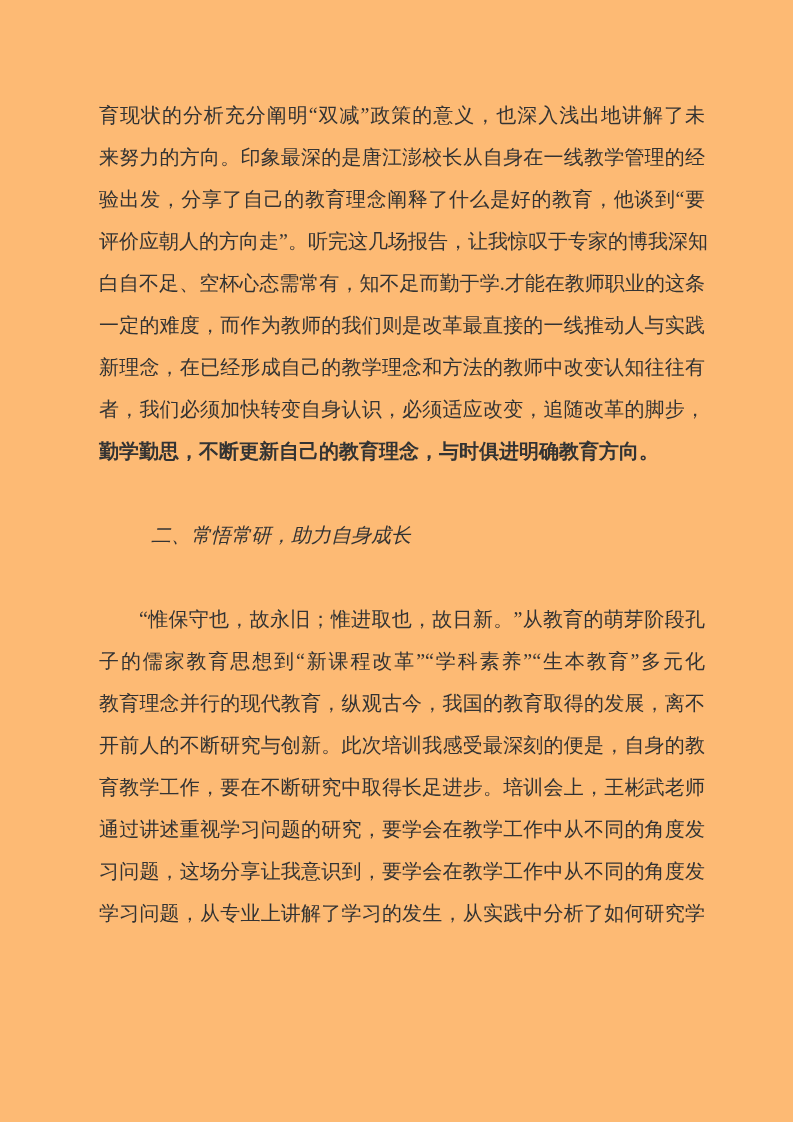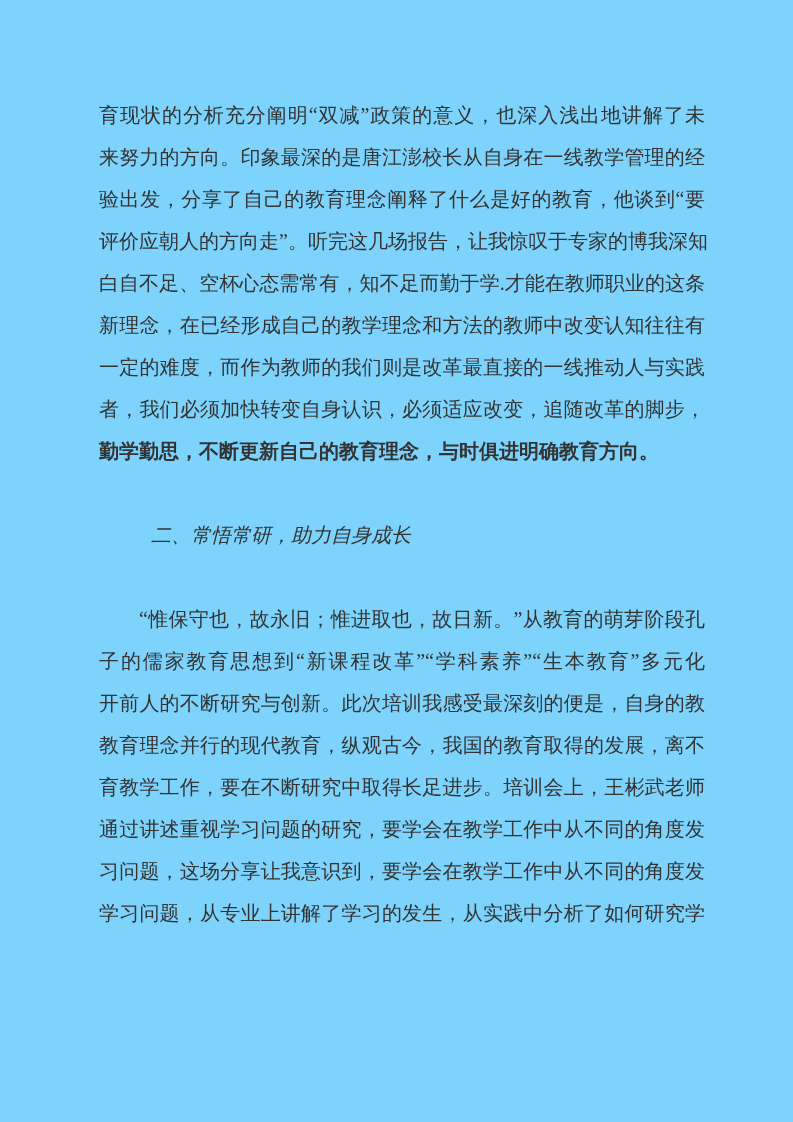--- a/index.html
+++ b/index.html
@@ -4,21 +4,21 @@
 <style>
   html, body {
     margin: 0;
     padding: 0;
     background: #ffffff;
   }
   .page {
     position: relative;
     width: 793px;
     height: 1122px;
-    background: #7dd3fc;
+    background: #fdba74;
     overflow: hidden;
     font-family: "Liberation Serif", "DejaVu Serif", serif;
   }
   .content {
     position: absolute;
     top: 94px;
     left: 99px;
     width: 606px;
     color: #333333;
     font-size: 20px;
@@ -51,37 +51,37 @@
 
 <div class="page">
   <div class="content" style="color: rgb(51, 51, 51);">
 
     <div>
       <div class="line">育现状的分析充分阐明“双减”政策的意义，也深入浅出地讲解了未</div>
       <div class="line">来努力的方向。印象最深的是唐江澎校长从自身在一线教学管理的经</div>
       <div class="line">验出发，分享了自己的教育理念阐释了什么是好的教育，他谈到“要</div>
       <div class="line">评价应朝人的方向走”。听完这几场报告，让我惊叹于专家的博我深知</div>
       <div class="line">白自不足、空杯心态需常有，知不足而勤于学.才能在教师职业的这条</div>
+      <div class="line">一定的难度，而作为教师的我们则是改革最直接的一线推动人与实践</div>
       <div class="line">新理念，在已经形成自己的教学理念和方法的教师中改变认知往往有</div>
-      <div class="line">一定的难度，而作为教师的我们则是改革最直接的一线推动人与实践</div>
       <div class="line">者，我们必须加快转变自身认识，必须适应改变，追随改革的脚步，</div>
       <div class="line left-last">勤学勤思，不断更新自己的教育理念，与时俱进明确教育方向。</div>
     </div>
 
     <div class="line blank"></div>
 
     <div class="line heading">二、常悟常研，助力自身成长</div>
 
     <div class="line blank"></div>
 
     <div>
       <div class="line first-indent">“惟保守也，故永旧；惟进取也，故日新。”从教育的萌芽阶段孔</div>
       <div class="line">子的儒家教育思想到“新课程改革”“学科素养”“生本教育”多元化</div>
+      <div class="line">教育理念并行的现代教育，纵观古今，我国的教育取得的发展，离不</div>
       <div class="line">开前人的不断研究与创新。此次培训我感受最深刻的便是，自身的教</div>
-      <div class="line">教育理念并行的现代教育，纵观古今，我国的教育取得的发展，离不</div>
       <div class="line">育教学工作，要在不断研究中取得长足进步。培训会上，王彬武老师</div>
       <div class="line">通过讲述重视学习问题的研究，要学会在教学工作中从不同的角度发</div>
       <div class="line">习问题，这场分享让我意识到，要学会在教学工作中从不同的角度发</div>
       <div class="line">学习问题，从专业上讲解了学习的发生，从实践中分析了如何研究学</div>
     </div>
 
   </div>
 </div>
 
 </body></html>

